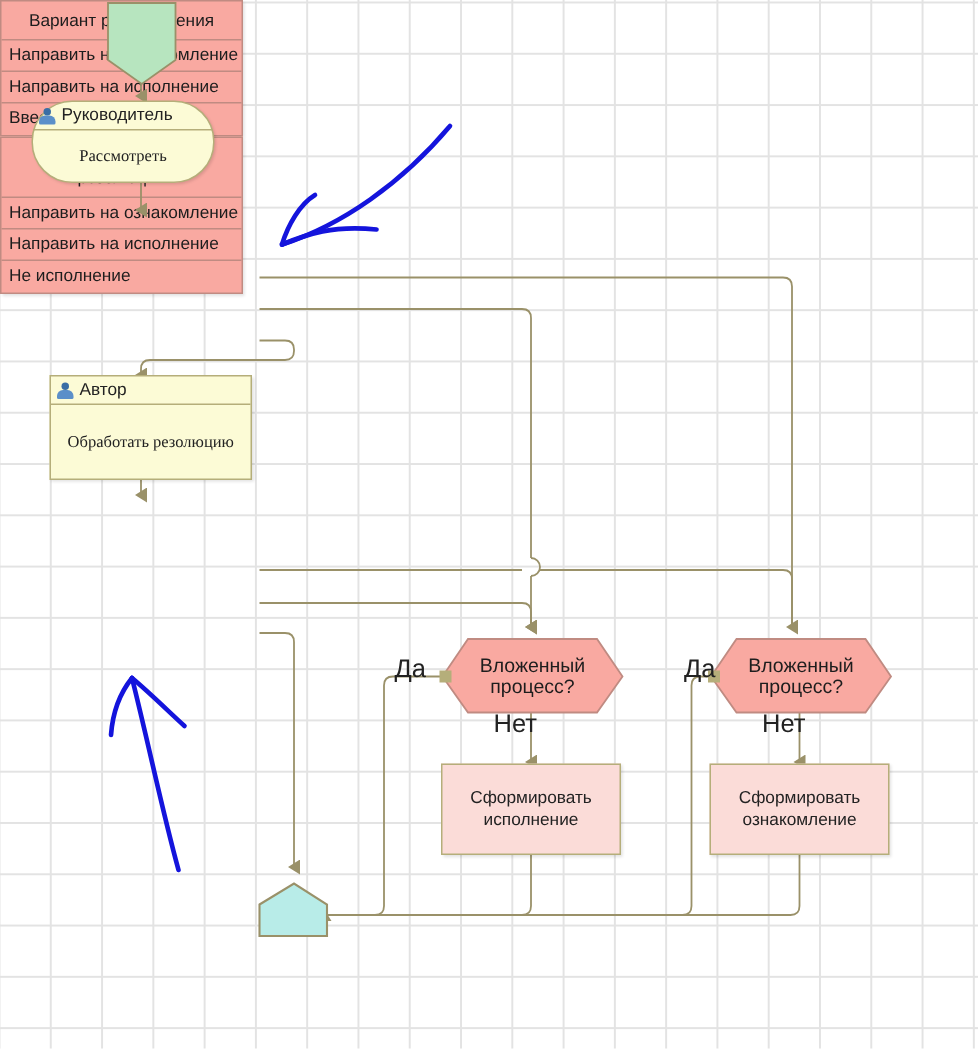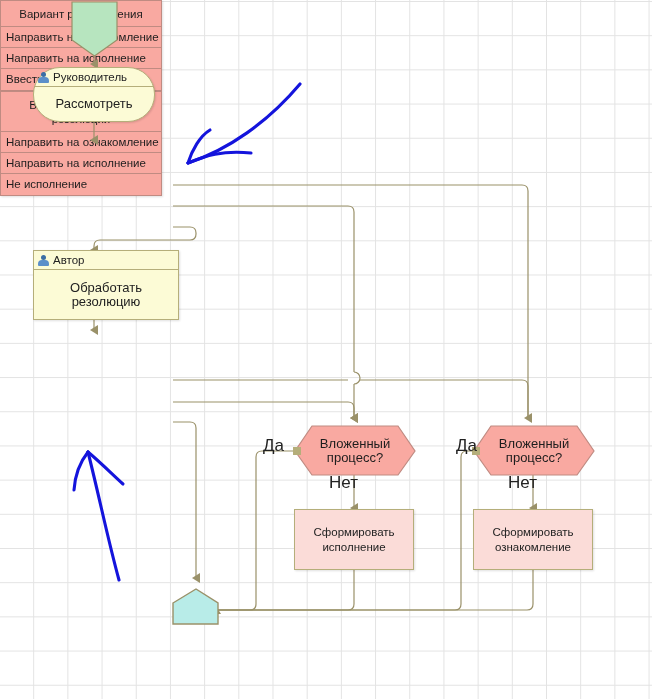--- a/index.html
+++ b/index.html
@@ -31,24 +31,25 @@
   .task .role{
     height:18px;line-height:18px;
     border-bottom:1px solid #b5ae7a;
     font-size:11.5px;color:#222;
     padding-left:4px;
     display:flex;align-items:center;gap:4px;
     white-space:nowrap;
   }
   .task .body{
     display:flex;align-items:center;justify-content:center;
-    text-align:center;font-size:13px;color:#222;
+    text-align:center;font-size:11px;color:#222;
     line-height:14px;
     height:calc(100% - 19px);
     padding:0 4px;
+    font-family:Liberation Serif, serif;
   }
   .avatar{
     width:11px;height:11px;position:relative;flex:0 0 auto;
   }
   .avatar i{position:absolute;display:block;}
   .avatar i.head{width:5px;height:5px;border-radius:50%;background:#3a6ea5;left:3px;top:0;}
   .avatar i.torso{width:11px;height:6px;border-radius:4px 4px 1px 1px;background:#5b8fc9;left:0;top:5px;}
 
   
   .choice{
@@ -146,39 +147,39 @@
 
     <polygon points="173,603 196,589 218,603 218,624 173,624" fill="#b8ece8" stroke="#9a9169" stroke-width="1.4"></polygon>
 
     <polygon points="312,426 398,426 415,451 398,475 312,475 295,451" fill="#f9a9a1" stroke="#c08b82" stroke-width="1.2"></polygon>
     <rect x="293" y="447" width="8" height="8" fill="#b5ae7a"></rect>
 
     <polygon points="491,426 577,426 594,451 577,475 491,475 474,451" fill="#f9a9a1" stroke="#c08b82" stroke-width="1.2"></polygon>
     <rect x="472" y="447" width="8" height="8" fill="#b5ae7a"></rect>
   </svg>
 
-  <div class="node task" style="left:33px;top:67px;width:122px;height:55px;border-radius:27px;">
+  <div class="node task" style="left:21px;top:67px;width:122px;height:55px;border-radius:27px;">
     <div class="role">
       <span class="avatar">
           <i class="head"></i>
           <i class="torso"></i>
         </span>
       <span>Руководитель</span>
     </div>
     <div class="body">Рассмотреть</div>
   </div>
 
   <div class="choice" style="left:14px;top:148px;width:160px;height:89px;">
     <div class="head" style="height:26px;">Вариант рассмотрения</div>
     <div class="opt">Направить на ознакомление</div>
     <div class="opt">Направить на исполнение</div>
     <div class="opt last">Ввести текст резолюции</div>
   </div>
 
-  <div class="node task" style="left:33px;top:250px;width:146px;height:70px;">
+  <div class="node task" style="left:33px;top:250px;width:135px;height:70px;">
     <div class="role">
       <span class="avatar">
           <i class="head"></i>
           <i class="torso"></i>
         </span>
       <span>Автор</span>
     </div>
     <div class="body">Обработать резолюцию</div>
   </div>
 

